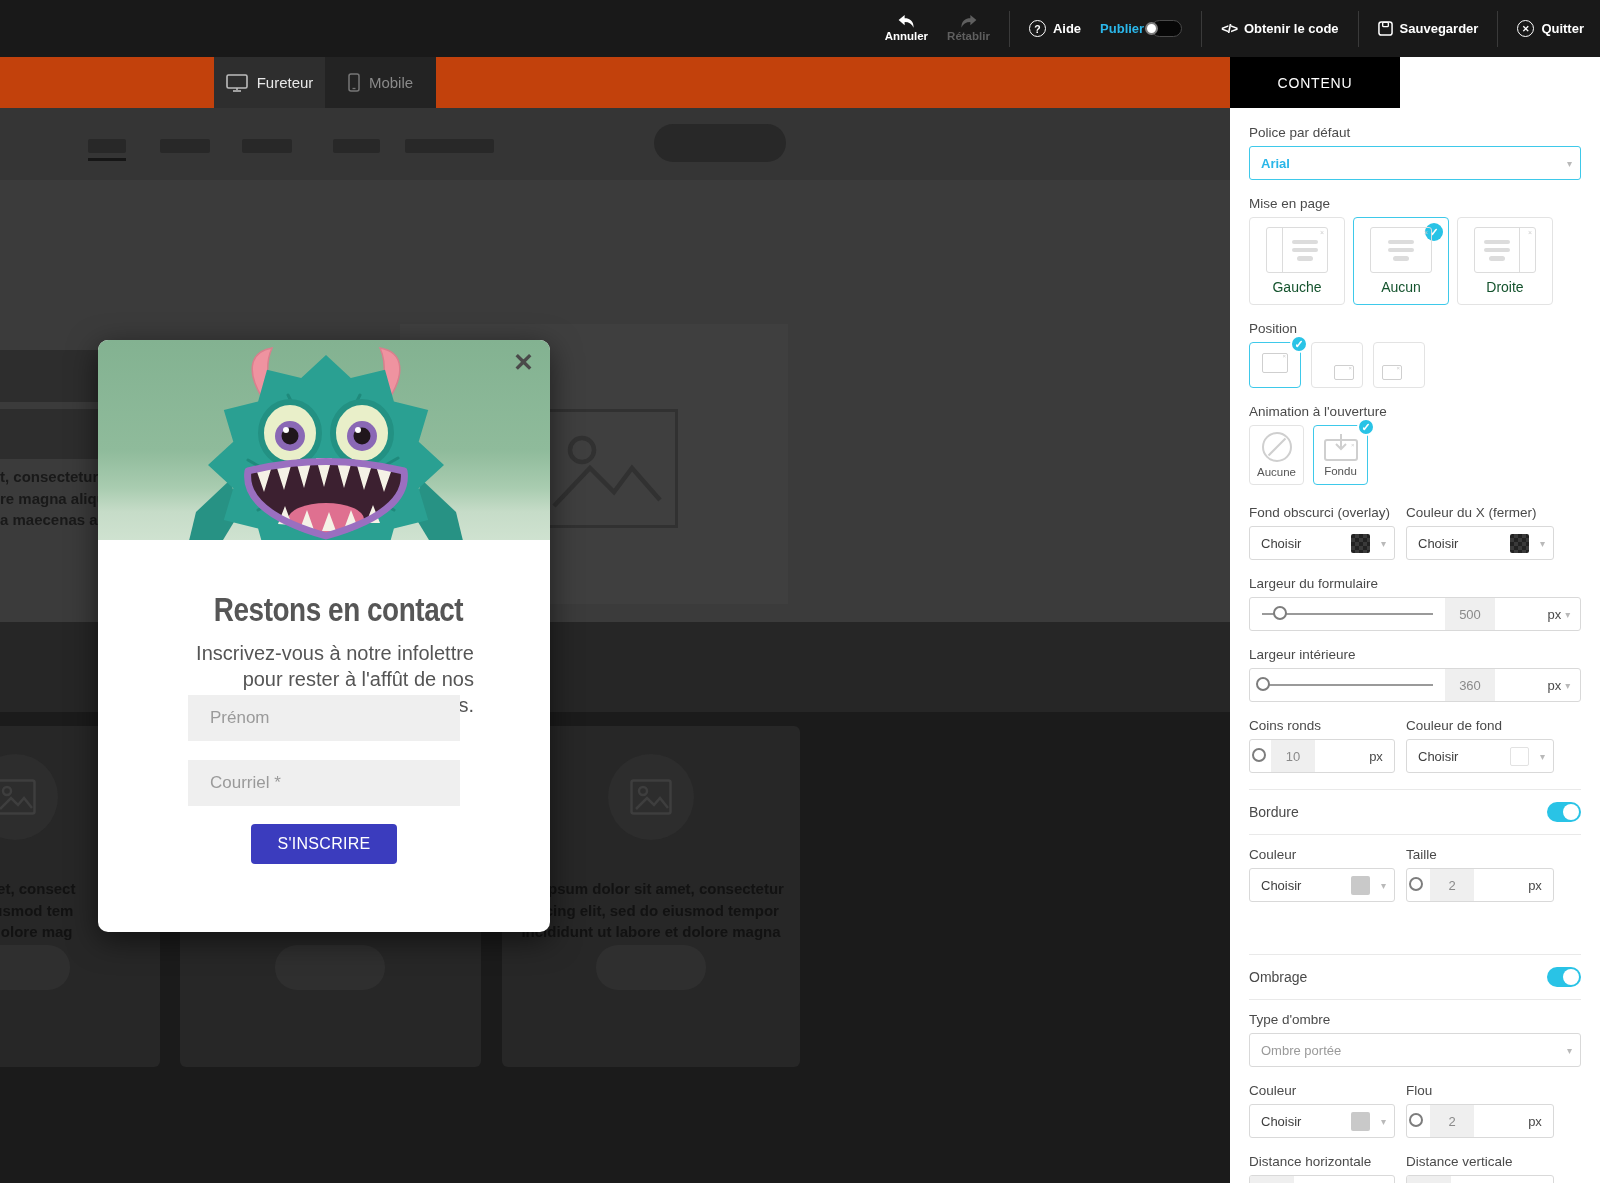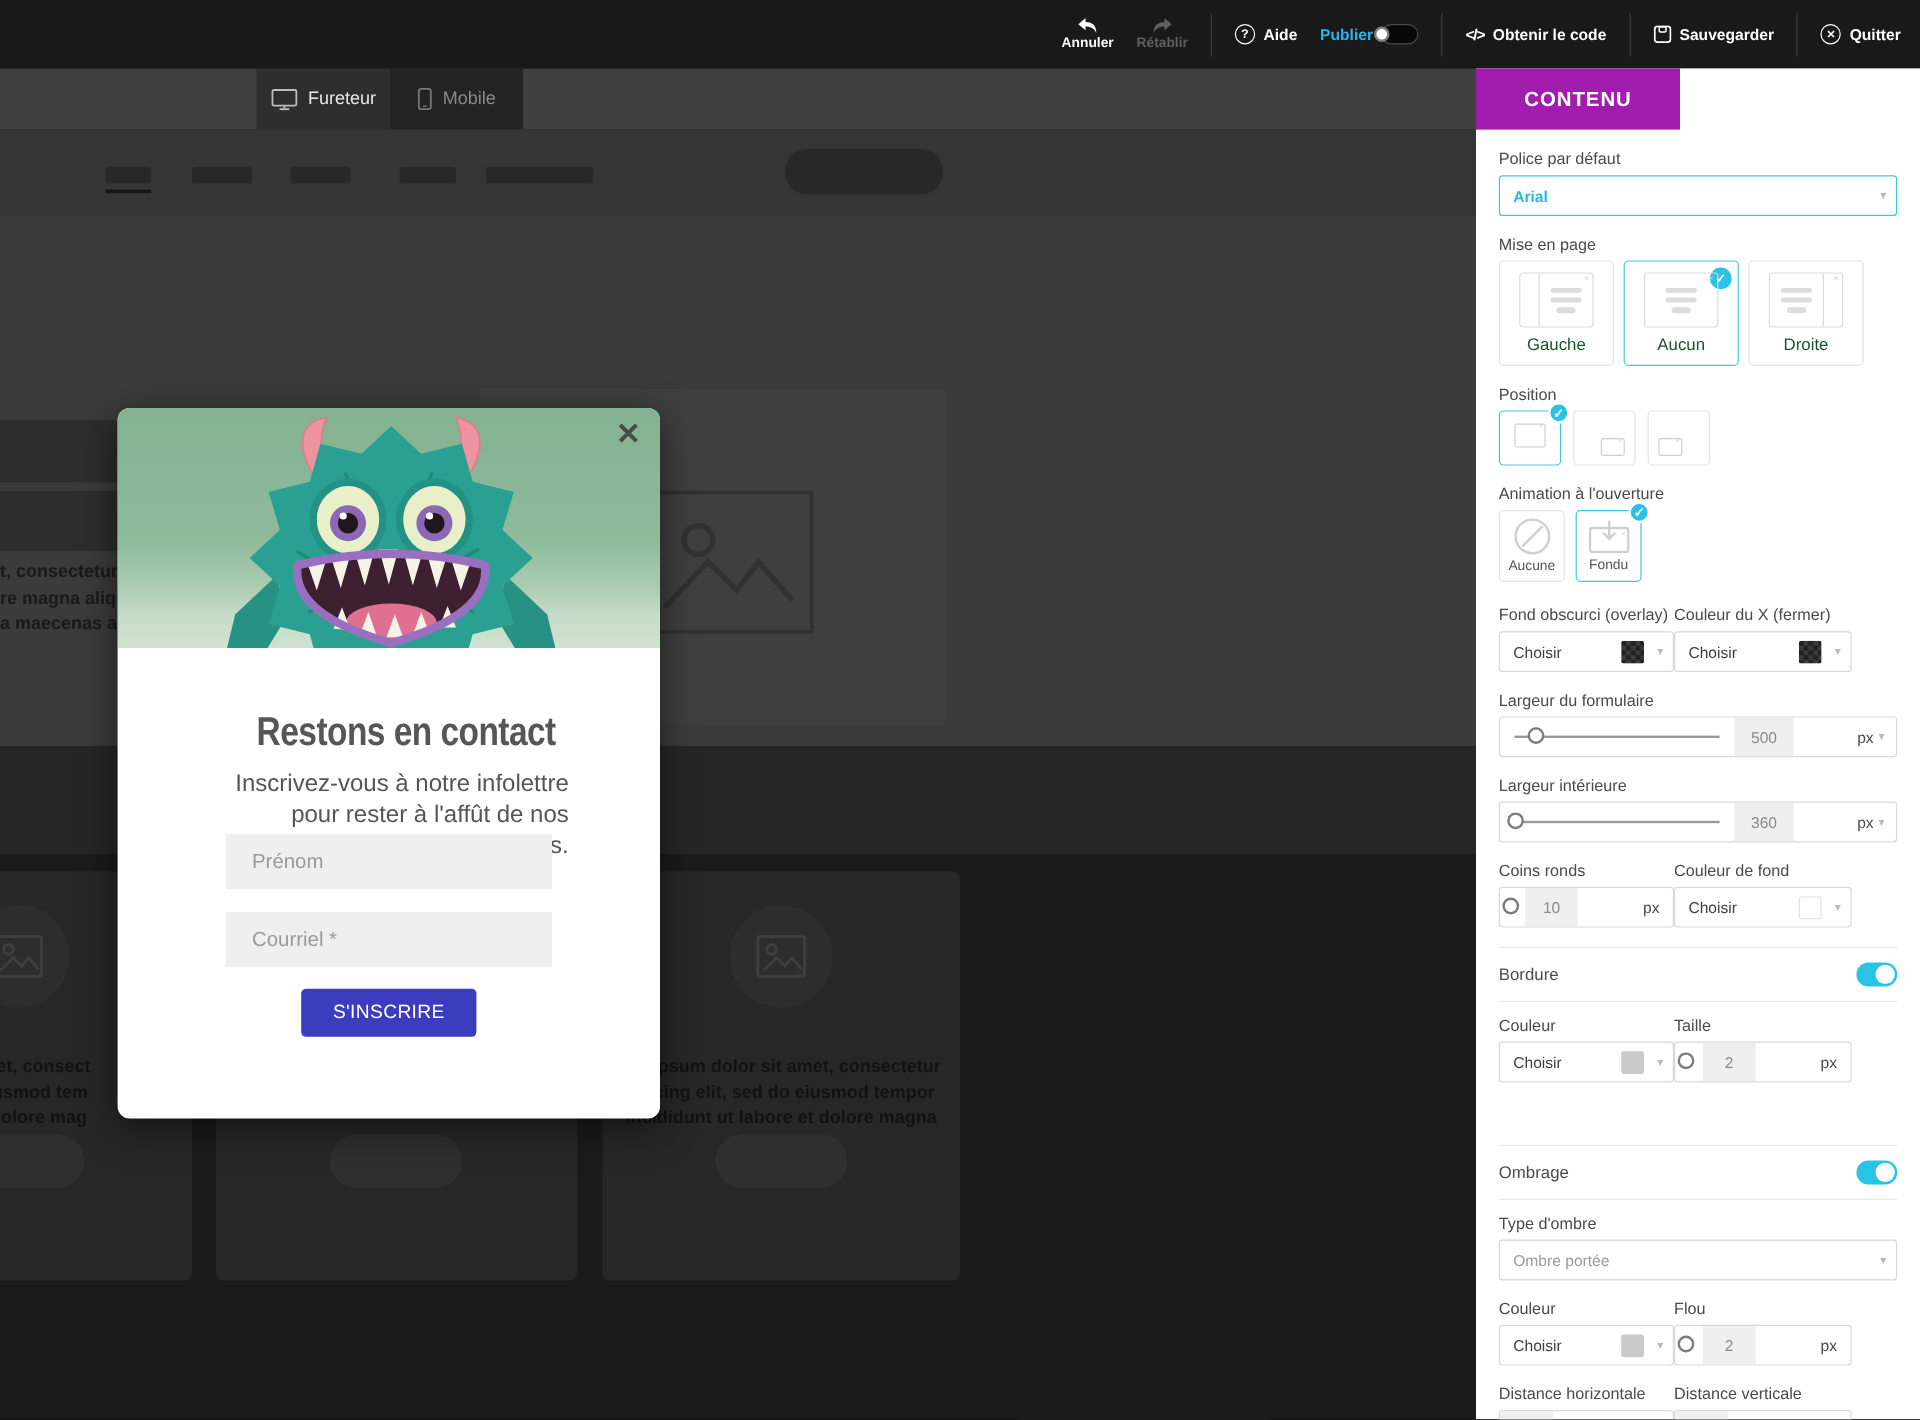--- a/index.html
+++ b/index.html
@@ -16,21 +16,21 @@
   .tb-stack.disabled { color:#5f5f5f; }
   .tb-item { display:flex; align-items:center; gap:7px; color:#fff; font-size:13px; font-weight:bold; cursor:pointer; }
   .circ-ic { width:17px; height:17px; border:1.6px solid #fff; border-radius:50%; display:flex; align-items:center; justify-content:center; font-size:10.5px; font-weight:bold; color:#fff; }
   .publish-lab { color:#2bb7ea; }
   .tgl-off { width:31px; height:17px; background:#070707; border:1px solid #4a4a4a; border-radius:9px; position:relative; }
   .tgl-off .knob { position:absolute; left:1px; top:1px; width:13px; height:13px; background:#fff; border-radius:50%; }
   .code-ic { font-size:13px; font-weight:bold; color:#fff; letter-spacing:-1px; }
 
   
   .preview { position:absolute; top:57px; left:0; width:1230px; height:1126px; background:#1c1c1c; overflow:hidden; }
-  .tabstrip { position:absolute; top:0; left:0; right:0; height:51px; background:#404040;padding-left:24px; }
+  .tabstrip { position:absolute; top:0; left:0; right:0; height:51px; background:#c2410c;padding-left:24px; }
   .devtabs { position:absolute; left:214px; top:0; height:51px; display:flex; background:#232323; }
   .devtab { width:111px; height:51px; display:flex; align-items:center; justify-content:center; gap:9px; font-size:15px; color:#8a8a8a; cursor:pointer; }
   .devtab.active { background:#2e2e2e; color:#e8e8e8; }
 
   .site { position:absolute; top:51px; left:0; right:0; bottom:0; }
   .site-nav { position:absolute; top:0; left:0; right:0; height:72px; background:#353535; }
   .nav-pill { position:absolute; height:14px; background:#282828; border-radius:2px; }
   .nav-underline { position:absolute; height:3px; background:#161616; }
   .nav-cta { position:absolute; left:654px; top:16px; width:132px; height:38px; background:#282828; border-radius:19px; }
   .hero { position:absolute; top:72px; left:0; right:0; height:442px; background:#3b3b3b; }
@@ -53,21 +53,21 @@
   .modal-title { position:absolute; top:252px; left:0; right:0; text-align:center; font-size:31px; font-weight:bold; color:#565656; letter-spacing:-0.5px;margin-left:28px; }
   .modal-title span { display:inline-block; transform:scale(0.9,1.08); }
   .modal-sub { position:absolute; top:300px; left:76px; width:300px; text-align:right; font-size:20px; color:#555; line-height:1.3; }
   .m-input { position:absolute; left:90px; width:272px; height:46px; background:#efefef; border:0; padding:0 22px; font-size:17px; color:#333; font-family:"Liberation Sans",sans-serif; }
   .m-input::placeholder { color:#9a9a9a; opacity:1; }
   .m-btn { position:absolute; left:153px; top:484px; width:146px; height:40px; border:0; border-radius:4px; background:#3b3cbe; color:#fff; font-size:16px; font-family:"Liberation Sans",sans-serif; cursor:pointer; letter-spacing:.3px; }
 
   
   .sidebar { position:absolute; top:57px; left:1230px; width:370px; height:1126px; background:#fff; }
   .side-tabs { display:flex; height:51px; }
-  .stab-content { width:170px; background:#a21caf; color:#fff; display:flex; align-items:center; justify-content:center; font-size:17px; letter-spacing:.8px; cursor:pointer;font-weight:bold; }
+  .stab-content { width:170px; background:#000000; color:#fff; display:flex; align-items:center; justify-content:center; font-size:14px; letter-spacing:.8px; cursor:pointer; }
   .stab-format { width:200px; background:#fff; color:#3a3a3a; display:flex; align-items:center; justify-content:center; font-size:13px; letter-spacing:.8px; cursor:pointer; }
   .side-body { padding:17px 19px 0 19px; }
   .lbl { font-size:13.5px; color:#4a4a4a; margin:0 0 6px; }
   .mt16 { margin-top:16px; } .mt20 { margin-top:20px; }
   .dd { display:flex; align-items:center; height:34px; border:1px solid #d9d9d9; border-radius:3px; padding:0 26px 0 11px; position:relative; font-size:13px; color:#3e3e3e; background:#fff; cursor:pointer; }
   .dd .caret { position:absolute; right:8px; color:#b9b9b9; font-size:10px; }
   .dd .sw { position:absolute; right:24px; width:19px; height:19px; border-radius:2px; }
   .sw.dark { background:repeating-conic-gradient(#3a3a3a 0% 25%, #222 0% 50%) 0 0/8px 8px; }
   .sw.white { background:#fff; border:1px solid #e2e2e2; }
   .sw.gray { background:#c9c9c9; }
@@ -87,21 +87,21 @@
   .wire .ln { width:26px; height:4px; background:#dcdcdc; border-radius:2px; }
   .wire .ln.short { width:16px; height:5px; border-radius:3px; }
   .wire .x { position:absolute; top:1px; right:3px; font-size:7px; color:#cfcfcf; }
   .pos-card { width:52px; height:46px; }
   .mini { width:26px; height:20px; border:1.5px solid #cfcfcf; border-radius:2px; position:relative; }
   .mini .x { position:absolute; top:-1px; right:1px; font-size:6px; color:#cfcfcf; }
   .anim-card { width:55px; height:60px; gap:4px; }
   .anim-card .caption { font-size:11.5px; color:#555; }
   .nocirc { width:30px; height:30px; border:2px solid #cfcfcf; border-radius:50%; position:relative; }
   .nocirc::after { content:""; position:absolute; left:1px; top:12px; width:24px; height:2px; background:#cfcfcf; transform:rotate(-45deg); }
-  .two-col { display:flex; }
+  .two-col { display:flex; gap:11px; }
   .col-l { width:146px; } .col-r { width:148px; }
   .vrow { display:flex; align-items:center; border:1px solid #d9d9d9; border-radius:3px; height:34px; overflow:hidden; background:#fff; }
   .slider { position:relative; height:2px; background:#9a9a9a; flex:1; margin:0 12px; }
   .knob { position:absolute; top:-7px; width:14px; height:14px; border:2px solid #7d7d7d; background:#fff; border-radius:50%; margin-left:-8px; cursor:pointer; }
   .vbox { width:50px; align-self:stretch; background:#efefef; color:#8a8a8a; display:flex; align-items:center; justify-content:center; font-size:13px; }
   .vunit { width:42px; display:flex; align-items:center; justify-content:center; gap:4px; color:#4a4a4a; font-size:13px;margin-left:43px; }
   .vunit .caret { color:#b9b9b9; font-size:10px; }
   .hr { height:1px; background:#e9e9e9; }
   .trow { display:flex; justify-content:space-between; align-items:center; padding:12px 0; }
   .trow .lbl { margin:0; font-size:14px; }

